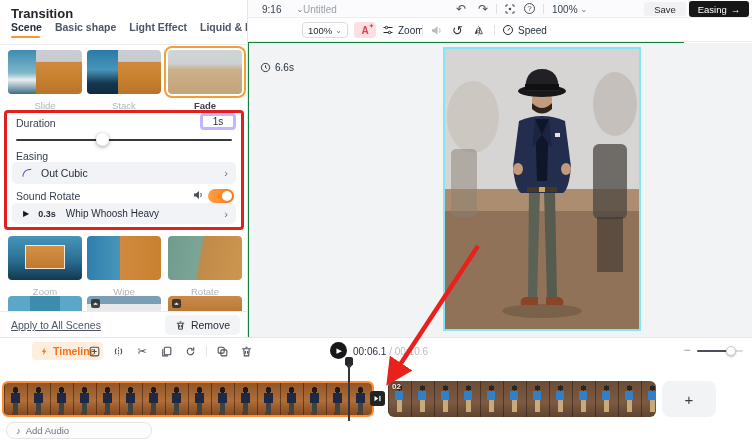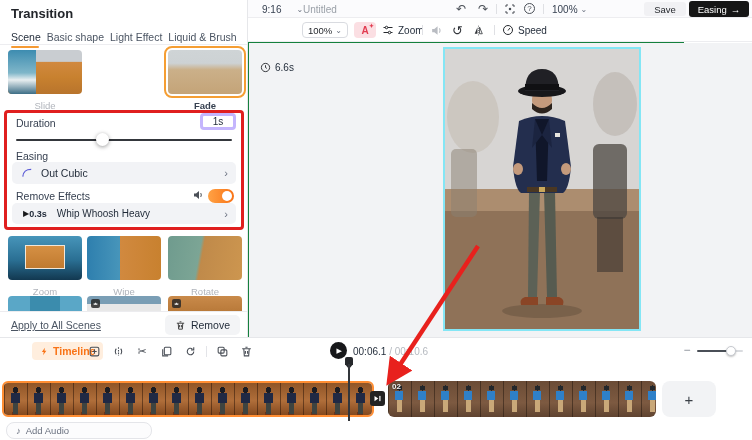--- a/index.html
+++ b/index.html
@@ -5,21 +5,21 @@
   * { margin:0; padding:0; box-sizing:border-box; }
   html,body { width:752px; height:440px; overflow:hidden; background:#fff;
     font-family:"Liberation Sans", sans-serif; }
   .app { position:relative; width:684px; height:440px; background:#15803d; }
   .abs { position:absolute; }
 
   
   .panel { position:absolute; left:0; top:0; width:248px; height:337px; background:#fff;
     border-right:1px solid #e6e7ea; z-index:5; overflow:hidden; }
   .panel-title { position:absolute; left:11px; top:6px; font-size:13px; font-weight:bold; color:#22252a; }
-  .tabs { position:absolute; left:11px; top:31px; display:flex; gap:6px; width:240px; }
+  .tabs { position:absolute; left:11px; top:21px; display:flex; gap:13px; width:240px;font-weight:bold; }
   .tab { font-size:10.5px; color:#4b5563; padding-bottom:6px; position:relative; white-space:nowrap; cursor:pointer; }
   .tab.active { color:#1f2937; }
   .tab.active::after { content:""; position:absolute; left:0; right:2px; bottom:1px; height:2px; background:#f59a33; border-radius:1px; }
   .panel-div { position:absolute; left:0; top:44px; width:248px; height:1px; background:#ededf0; }
 
   .thumb { position:absolute; width:74px; cursor:pointer; }
   .timg { width:74px; height:44px; border-radius:4px; position:relative; overflow:hidden; }
   .timg.sel { outline:2px solid #f59e33; outline-offset:2px; border-radius:4px; }
   .tlabel { margin-top:6px; text-align:center; font-size:9.5px; color:#b0b4bb; }
   .tlabel.sel { color:#374151; font-weight:bold; }
@@ -167,20 +167,26 @@
 
     </div>
     <div class="panel-div"></div>
 
     <div class="thumb" style="left:8px; top:50px;">
       <div class="timg t-desert">
           <div class="t-overlay-slide"></div>
         </div>
       <div class="tlabel">Slide</div>
     </div>
+    <div class="thumb" style="left:87px; top:50px;">
+      <div class="timg t-desert">
+          <div class="t-overlay-stack"></div>
+        </div>
+      <div class="tlabel">Stack</div>
+    </div>
     <div class="thumb" style="left:168px; top:50px;">
       <div class="timg t-fade sel"></div>
       <div class="tlabel sel">Fade</div>
     </div>
 
     <div class="red-box"></div>
 
     <div class="field-label" style="left:16px; top:117px;">Duration</div>
     <div class="val-box" style="left:200px; top:113px;">1s</div>
     <div class="slider-track">
@@ -191,32 +197,32 @@
     <div class="gray-row" style="top:162px; height:22px;">
       <span style="margin-left:9px;">
         <svg viewBox="0 0 20 20" width="12" height="12">
             <path d="M3 16 C4 7 8 4 17 4" stroke="#5b5bd6" fill="none" stroke-width="2"></path>
           </svg>
       </span>
       <span style="margin-left:8px; font-size:10.5px; color:#1f2937;">Out Cubic</span>
       <span class="chev">›</span>
     </div>
 
-    <div class="field-label" style="left:16px; top:190px;">Remove Effects</div>
+    <div class="field-label" style="left:16px; top:190px;">Sound Rotate</div>
     <span class="abs" style="left:192px; top:189px;">
       <svg viewBox="0 0 24 24" width="12" height="12" fill="#4a4f57">
           <path d="M4 9v6h4l6 5V4L8 9z"></path>
           <path d="M17 8c2 1.5 2 6.5 0 8" stroke="#4a4f57" fill="none" stroke-width="2"></path>
         </svg>
     </span>
     <div class="toggle" style="left:208px; top:189px;"></div>
 
     <div class="gray-row" style="top:203px; height:21px;">
       <span style="margin-left:11px; font-size:8px; color:#17181a;">▶</span>
-      <span style="font-size:9px; font-weight:bold; color:#1f2937;">0.3s</span>
+      <span style="margin-left:9px; font-size:9px; font-weight:bold; color:#1f2937;">0.3s</span>
       <span style="margin-left:10px; font-size:10px; color:#1f2937;">Whip Whoosh Heavy</span>
       <span class="chev">›</span>
     </div>
 
     <div class="thumb" style="left:8px; top:236px;">
       <div class="timg t-ocean">
           <div class="t-zoom-inner"></div>
         </div>
       <div class="tlabel">Zoom</div>
     </div>

